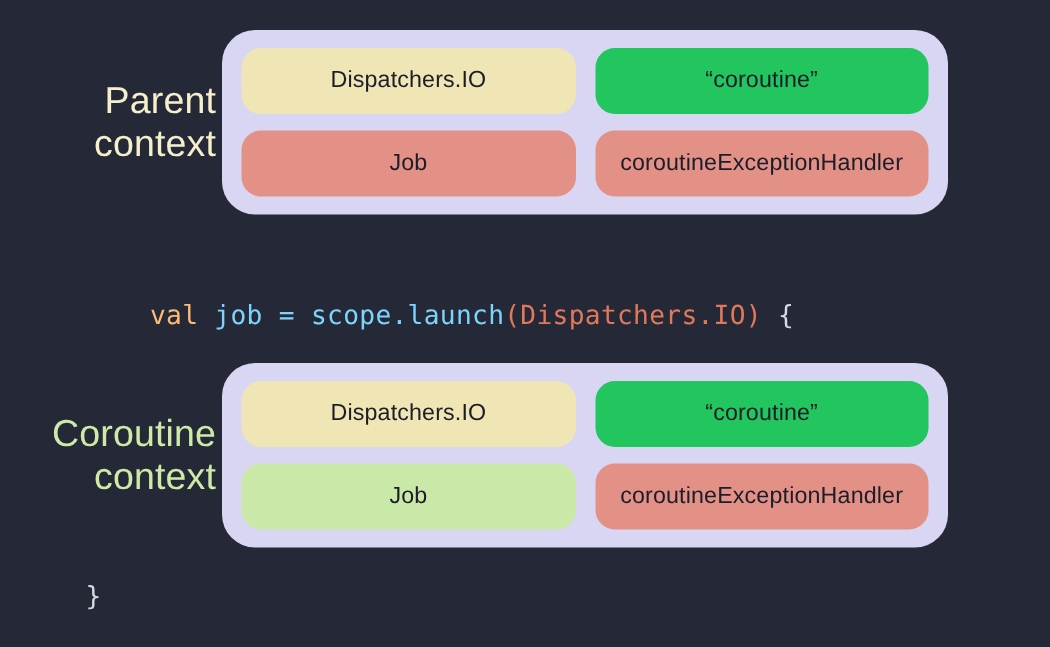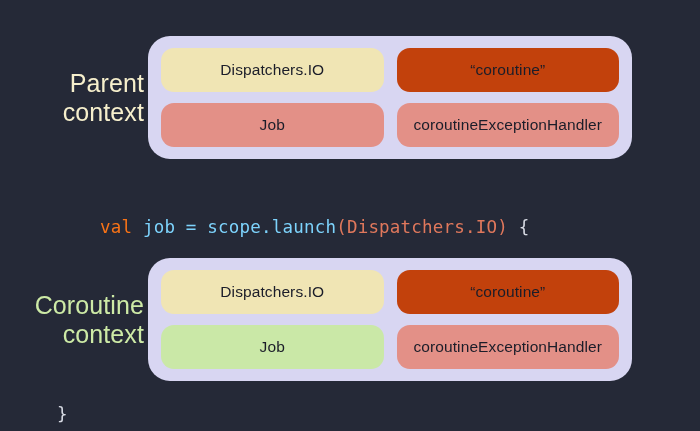--- a/index.html
+++ b/index.html
@@ -11,21 +11,20 @@
     height: 431px;
     background: #252937;
     font-family: "Liberation Sans", sans-serif;
     overflow: hidden;
     position: relative;
   }
 
   .slide {
     position: absolute;
     inset: 0;
-    margin-top: 16px;
   }
 
   
   .context-block {
     position: absolute;
     display: flex;
     align-items: center;
   }
   #parent-block  { left: 0; top: 20px; }
   #coroutine-block { left: 0; top: 242px; }
@@ -65,37 +64,37 @@
     border-radius: 13px;
     display: flex;
     align-items: center;
     justify-content: center;
     font-size: 15.5px;
     color: #1b1d29;
     letter-spacing: 0.1px;
     white-space: nowrap;
   }
   .chip-cream { background: #f0e5b4; }
-  .chip-gray  { background: #c2410c; }
+  .chip-gray  { background: #22c55e; }
   .chip-red   { background: #e39087; }
   .chip-green { background: #cae8a7; }
 
   
   .code-line {
     position: absolute;
     font-family: "DejaVu Sans Mono", "Liberation Mono", monospace;
     font-size: 17.5px;
     letter-spacing: 0.2px;
     color: #d7dae3;
     white-space: pre;
   }
   #code-open  { left: 57px; top: 181px; }
   #code-close { left: 57px; top: 388px; }
 
-  .tok-keyword { color: #f97316; }
+  .tok-keyword { color: #fdba74; }
   .tok-plain   { color: #7dd3fc; }
   .tok-arg     { color: #e0785c; }
   .tok-punct   { color: #d7dae3; }
 </style>
 </head>
 <body>
 
 <div class="slide">
 
   <div class="context-block" id="parent-block">

